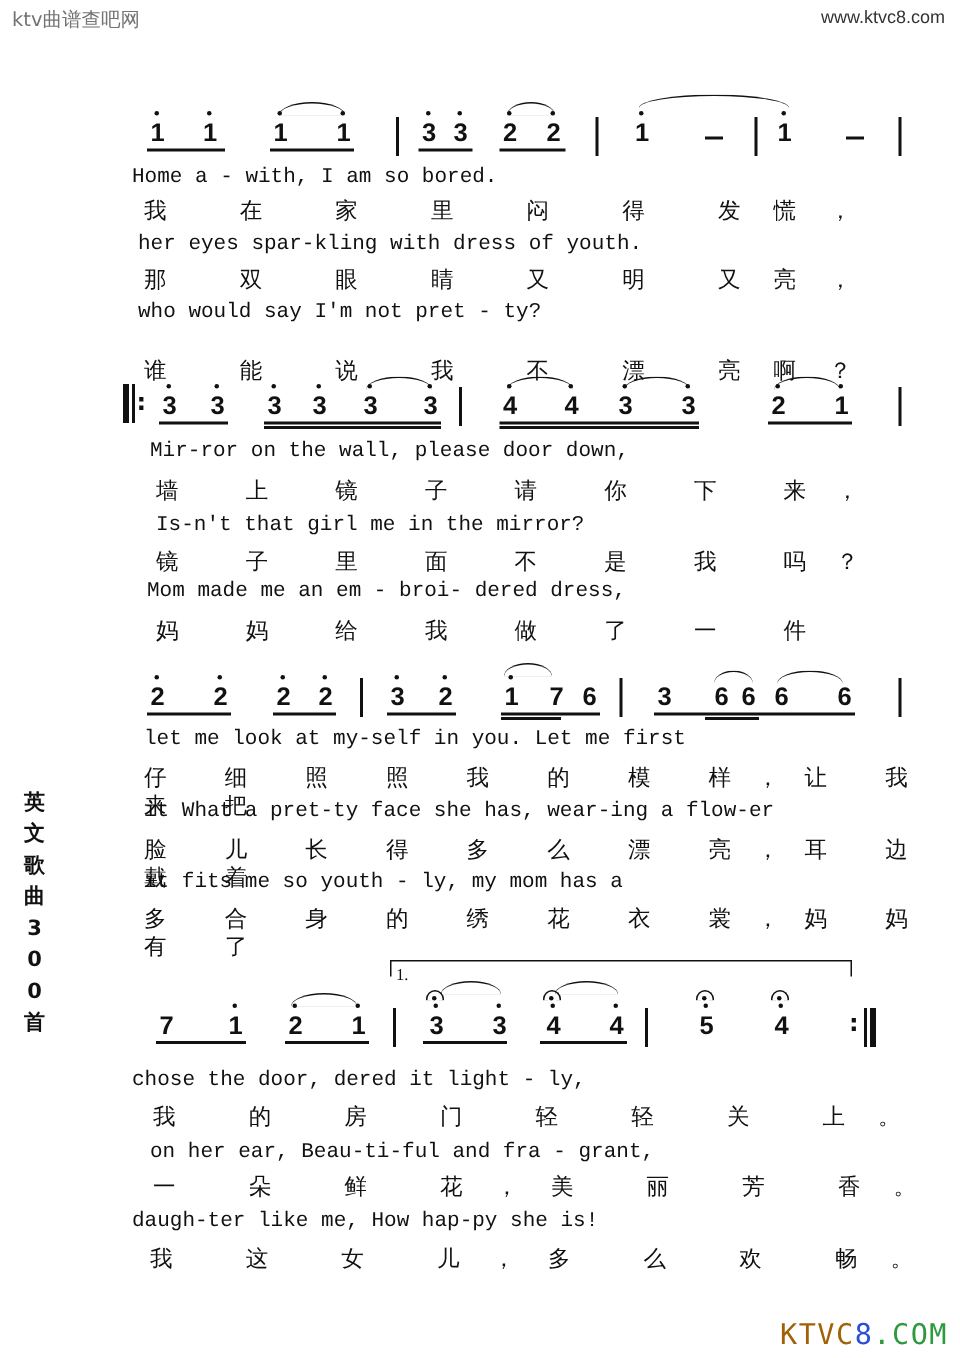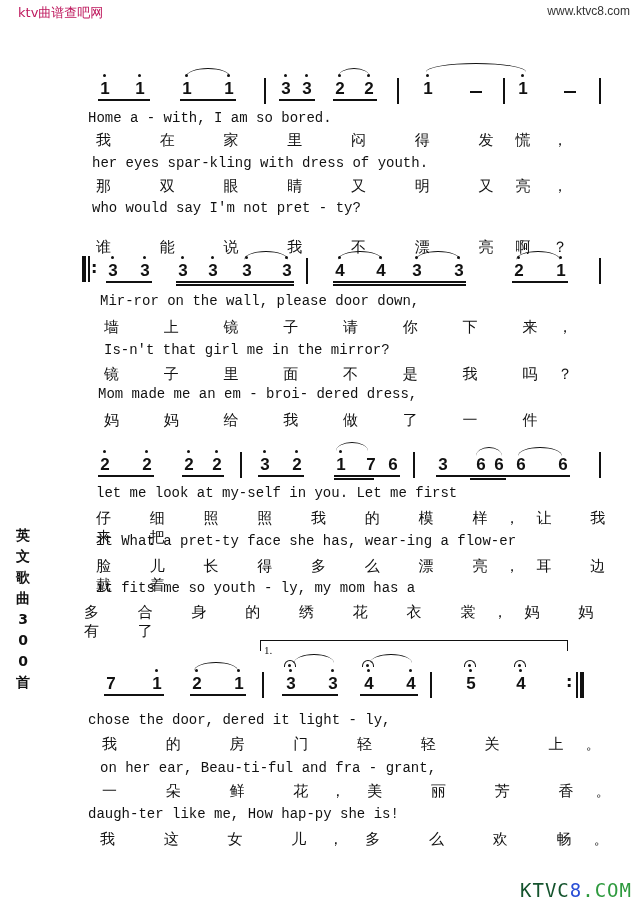--- a/index.html
+++ b/index.html
@@ -1,18 +1,18 @@
 <!DOCTYPE html>
 <html><head>
 <meta charset="utf-8">
 <style>
   html,body{margin:0;padding:0;background:#fff;}
   body{width:640px;height:905px;position:relative;overflow:hidden;font-family:"DejaVu Sans","Liberation Sans",sans-serif;color:#111;}
   .abs{position:absolute;white-space:nowrap;}
-  .site-left{left:18px;top:4px;font-size:13px;color:#be185d;font-family:"DejaVu Sans",sans-serif;}
+  .site-left{left:8px;top:4px;font-size:13px;color:#737373;font-family:"DejaVu Sans",sans-serif;}
   .site-right{right:10px;top:4px;font-size:12px;color:#333;font-family:"Liberation Sans",sans-serif;}
   .note{position:absolute;font-family:"Liberation Sans",sans-serif;font-weight:bold;font-size:17px;line-height:18px;text-align:center;width:14px;}
   .note .dot{position:absolute;left:5px;width:3px;height:3px;border-radius:50%;background:#111;}
   .note .dot.up{top:-6px;}
   .bar{position:absolute;width:1.5px;background:#111;}
   .uline{position:absolute;height:1.5px;background:#111;}
   .slur{position:absolute;border-top:1.5px solid #111;border-radius:50% 50% 0 0/100% 100% 0 0;height:8px;}
   .dash{position:absolute;width:12px;height:2px;background:#111;}
   .lyric-en{position:absolute;font-family:"Liberation Mono","DejaVu Sans Mono",monospace;font-size:14px;letter-spacing:0px;}
   .lyric-zh{position:absolute;font-family:"DejaVu Sans",sans-serif;font-size:15px;}
@@ -140,21 +140,21 @@
   <div class="slur" style="left:476px;top:447px;width:26px"></div>
   <div class="slur" style="left:518px;top:447px;width:44px"></div>
   <div class="bar" style="left:599px;top:452px;height:26px"></div>
 </div>
 
 <div class="lyric-en" style="left:96px;top:485px">let  me  look at  my-self  in   you. Let  me  first</div>
 <div class="lyric-zh" style="left:96px;top:509px;letter-spacing:17px">仔  细  照 照  我 的  模  样，让  我  来  把</div>
 <div class="lyric-en" style="left:96px;top:533px">it  What a pret-ty face she  has, wear-ing a flow-er</div>
 <div class="lyric-zh" style="left:96px;top:557px;letter-spacing:17px">脸  儿  长 得  多 么  漂  亮，耳  边  戴  着</div>
 <div class="lyric-en" style="left:96px;top:580px">it  fits me     so    youth - ly,  my  mom  has  a</div>
-<div class="lyric-zh" style="left:84px;top:603px;letter-spacing:17px">多  合  身 的  绣 花  衣  裳，妈  妈  有  了</div>
+<div class="lyric-zh" style="left:96px;top:603px;letter-spacing:17px">多  合  身 的  绣 花  衣  裳，妈  妈  有  了</div>
 
 <div>
   <div class="volta" style="left:260px;top:640px;width:306px"></div>
   <div class="volta-label" style="left:264px;top:644px">1.</div>
   <div class="note" style="left:104px;top:675px"><span>7</span></div>
   <div class="note" style="left:150px;top:675px"><span class="dot up"></span><span>1</span></div>
   <div class="note" style="left:190px;top:675px"><span class="dot up"></span><span>2</span></div>
   <div class="note" style="left:232px;top:675px"><span class="dot up"></span><span>1</span></div>
   <div class="uline" style="left:104px;top:694px;width:60px"></div>
   <div class="uline" style="left:190px;top:694px;width:56px"></div>
@@ -181,14 +181,14 @@
 </div>
 
 <div class="lyric-en" style="left:88px;top:712px">chose the door,     dered     it      light - ly,</div>
 <div class="lyric-zh" style="left:102px;top:735px;letter-spacing:22px">我  的  房  门  轻   轻   关   上。</div>
 <div class="lyric-en" style="left:100px;top:760px">on  her  ear,      Beau-ti-ful and   fra - grant,</div>
 <div class="lyric-zh" style="left:102px;top:782px;letter-spacing:22px">一  朵  鲜  花，美   丽   芳   香。</div>
 <div class="lyric-en" style="left:88px;top:806px">daugh-ter like me,  How     hap-py   she    is!</div>
 <div class="lyric-zh" style="left:100px;top:830px;letter-spacing:22px">我  这  女  儿，多   么   欢   畅。</div>
 
 <div class="logo">
-  <span id="logo0" style="color: #14532d;">KTVC</span><span id="logo1" style="color: rgb(42, 79, 214);">8</span><span id="logo2" style="color: rgb(46, 154, 62);">.COM</span>
+  <span id="logo0" style="color: #a16207;">KTVC</span><span id="logo1" style="color: rgb(42, 79, 214);">8</span><span id="logo2" style="color: rgb(46, 154, 62);">.COM</span>
 </div>
 
 </body></html>

